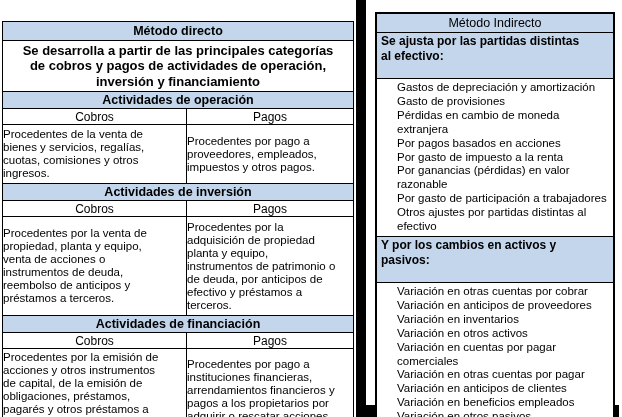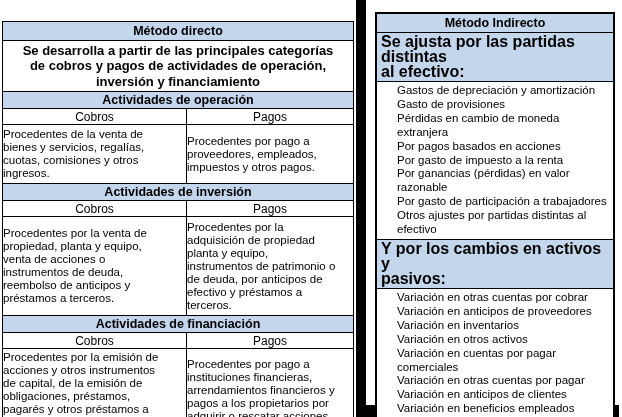--- a/index.html
+++ b/index.html
@@ -73,33 +73,33 @@
   
   .indirect {
     position: absolute; left: 375px; top: 12px;
     width: 240px;
     box-sizing: border-box;
     border: 2px solid #000;
     background: #fff;
   }
   .ind-title {
     background: #c3d6ec;
-    font-weight: bold;
+    font-weight: normal;
     font-size: 12.5px;
     text-align: center;
     height: 18px;
     line-height: 18px;
     border-bottom: 1.5px solid #000;
   }
   .ind-sub {
     background: #c3d6ec;
     font-weight: bold;
-    font-size: 16px;
+    font-size: 12px;
     line-height: 15px;
-    padding: 1px 3px 2px 4px;
+    padding: 1px 3px 14px 4px;
     border-bottom: 1.5px solid #000;
     white-space: pre-line;
   }
   .ind-sub.second { border-top: 1.5px solid #000; }
   .ind-list {
     padding: 2px 2px 2px 20px;
     font-size: 11.5px;
     line-height: 13.9px;
   }
   .ind-item { white-space: pre-line; }

